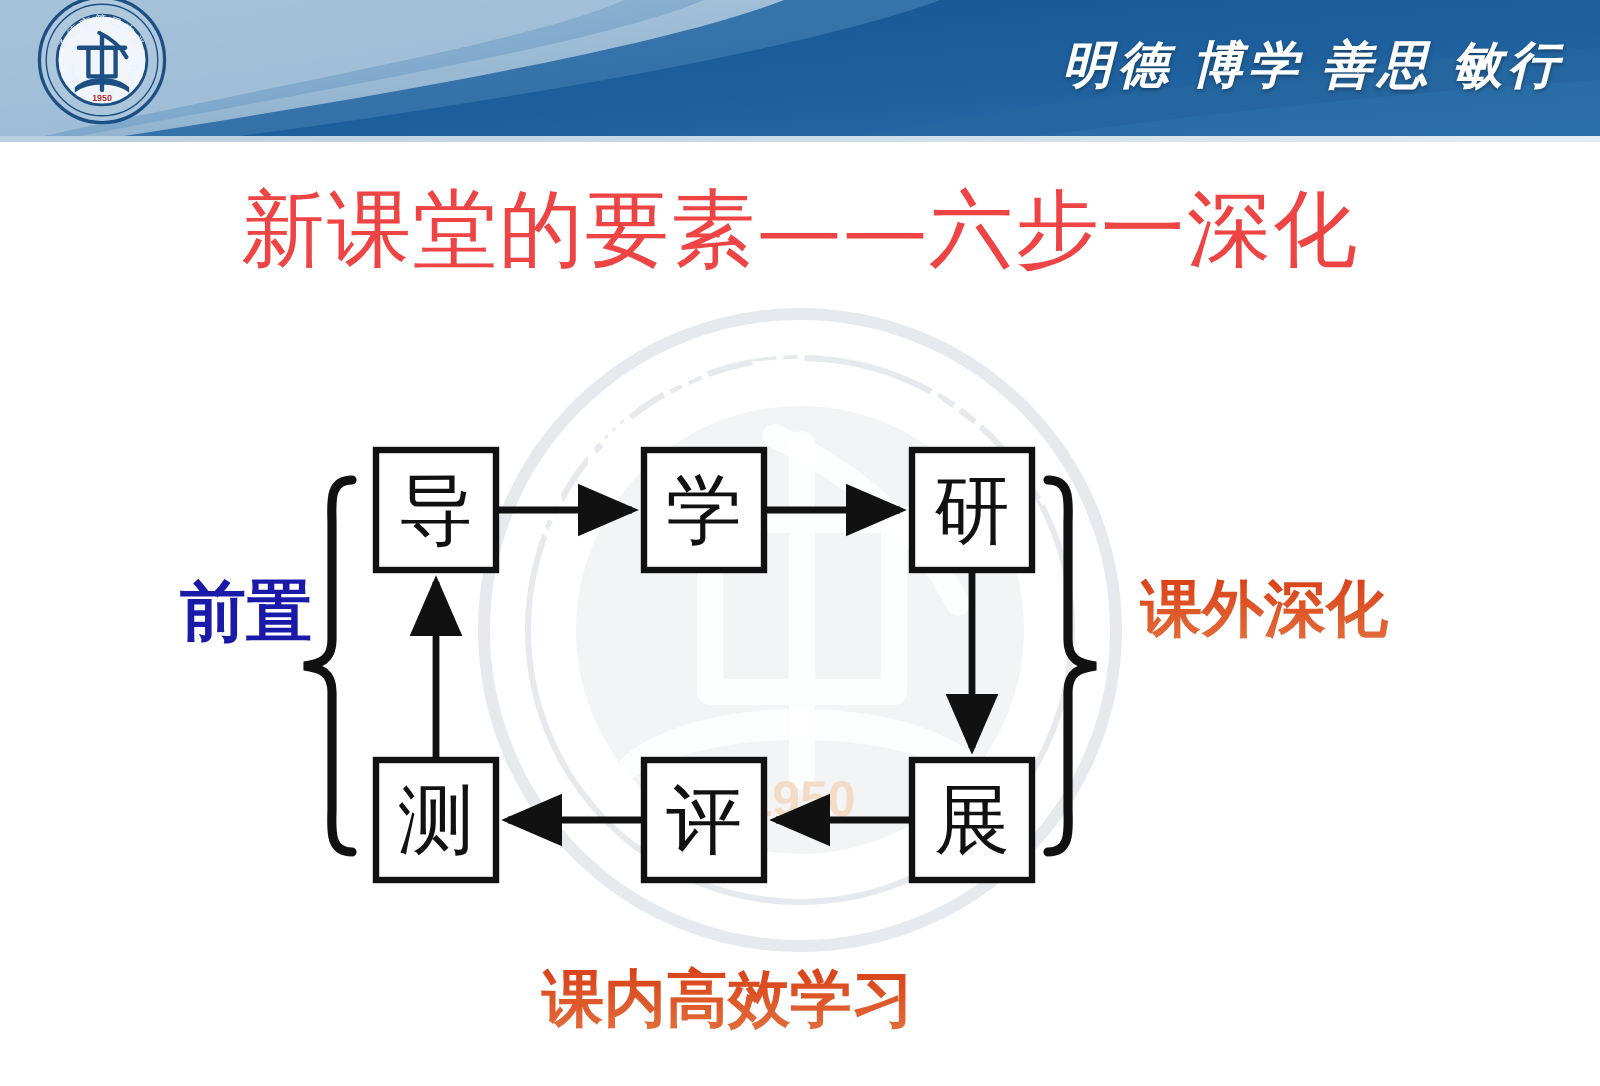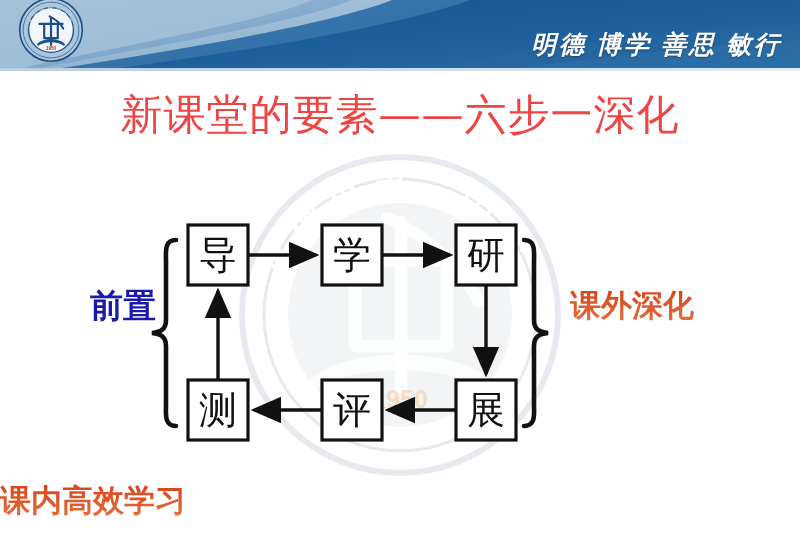--- a/index.html
+++ b/index.html
@@ -39,21 +39,21 @@
     position: absolute;
     left: 17px;
     top: -4px;
     width: 68px;
     height: 68px;
   }
 
   #motto {
     position: absolute;
     right: 18px;
-    top: 28px;
+    top: 16px;
     color: #ffffff;
     font-family: Liberation Mono, monospace;
     font-size: 25px;
     font-weight: bold;
     letter-spacing: 3px;
     white-space: nowrap;
     font-style: italic;
     text-shadow: 0 1px 2px rgba(0,0,0,0.35);
   }
   #motto .gap { display: inline-block; width: 9px; }
@@ -138,21 +138,21 @@
     -webkit-background-clip: text;
     background-clip: text;
     -webkit-text-fill-color: transparent;
   }
   #label-right .r2 { display:block; }
 
   #label-bottom {
     left: 0;
     top: 483px;
     width: 728px;
-    text-align: left;
+    text-align: center;
     font-size: 31px;
     color: #d9441f;
     background: linear-gradient(180deg,#d94018 0%, #e3703c 100%);
     -webkit-background-clip: text;
     background-clip: text;
     -webkit-text-fill-color: transparent;
   }
 </style>
 </head>
 <body>

